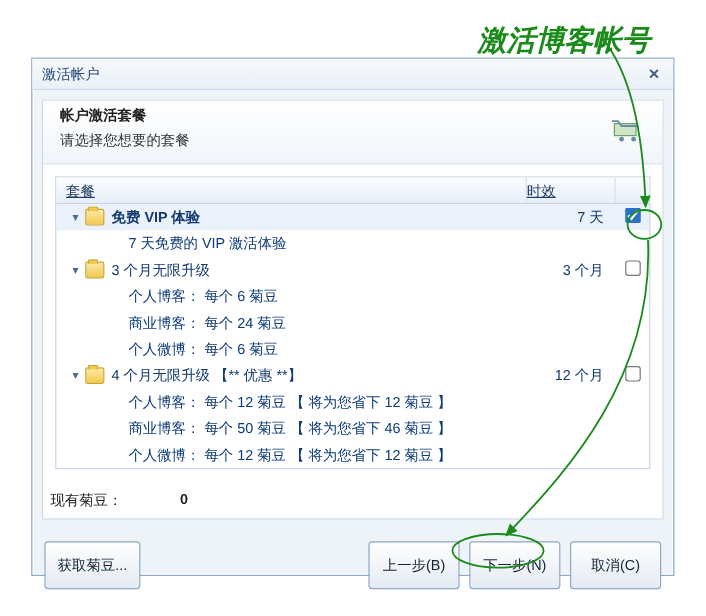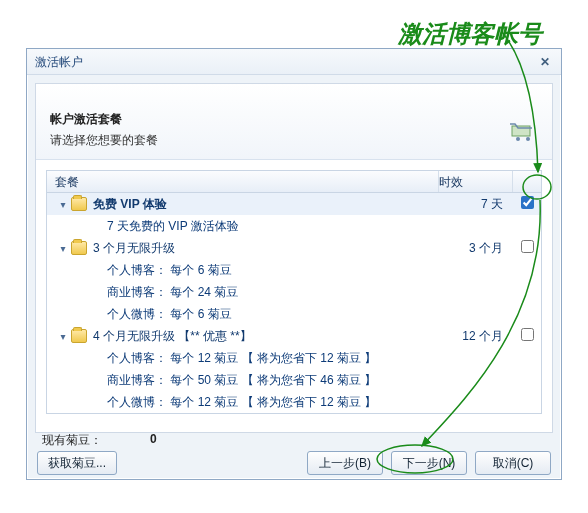--- a/index.html
+++ b/index.html
@@ -47,21 +47,21 @@
     color:#42607f; font-weight:bold; cursor:default;
   }
   .inner {
     margin: 8px;
     background: #ffffff;
     border: 1px solid #cfd9e6;
     height: 350px;
     display:flex; flex-direction:column;
   }
   .header {
-    padding: 27px 14px 10px 14px;
+    padding: 4px 14px 10px 14px;
     border-bottom: 1px solid #d8e2ee;
     background: linear-gradient(#ffffff,#f1f5fa);
     display:flex;
     justify-content: space-between;
     align-items: center;
   }
   .header h3 { font-size: 12px; color:#222; margin-bottom:4px; font-weight:bold;}
   .header .sub { color:#333; }
   .header .cart { width:32px; height:28px; }
   .panel {
@@ -70,20 +70,21 @@
     background:#fff;
     flex:1;
     display:flex; flex-direction:column;
   }
   .cols {
     display:flex;
     background: linear-gradient(#fbfcfe,#e7eef7);
     border-bottom: 1px solid #c9d5e4;
     height:22px; line-height:22px;
     color:#1d3b63;
+    text-decoration:underline;
   }
   .col-name { flex:1; padding-left:8px; border-right:1px solid #d5dfeb;}
   .col-dur { width:74px; text-align:left; border-right:1px solid #d5dfeb;}
   .col-chk { width:28px; }
   .plan-list { flex:1; overflow:auto; }
   .plan-row {
     display:flex; align-items:center;
     height:22px;
     padding-left:10px;
   }
@@ -123,21 +124,21 @@
   .balance .val { font-weight:bold; }
   .button-row {
     display:flex;
     gap:8px;
     padding:10px;
     align-items:center;
   }
   .button-row .spacer { flex:1; }
   .btn {
     min-width:76px;
-    height:24px;
+    height:40px;
     background: linear-gradient(#fefefe,#e5ebf3);
     border:1px solid #8fa8c5;
     border-radius:3px;
     font-size:12px;
     color:#123;
     padding:0 10px;
     cursor:default;
   }
   
   .overlay { position:absolute; inset:0; pointer-events:none; }

